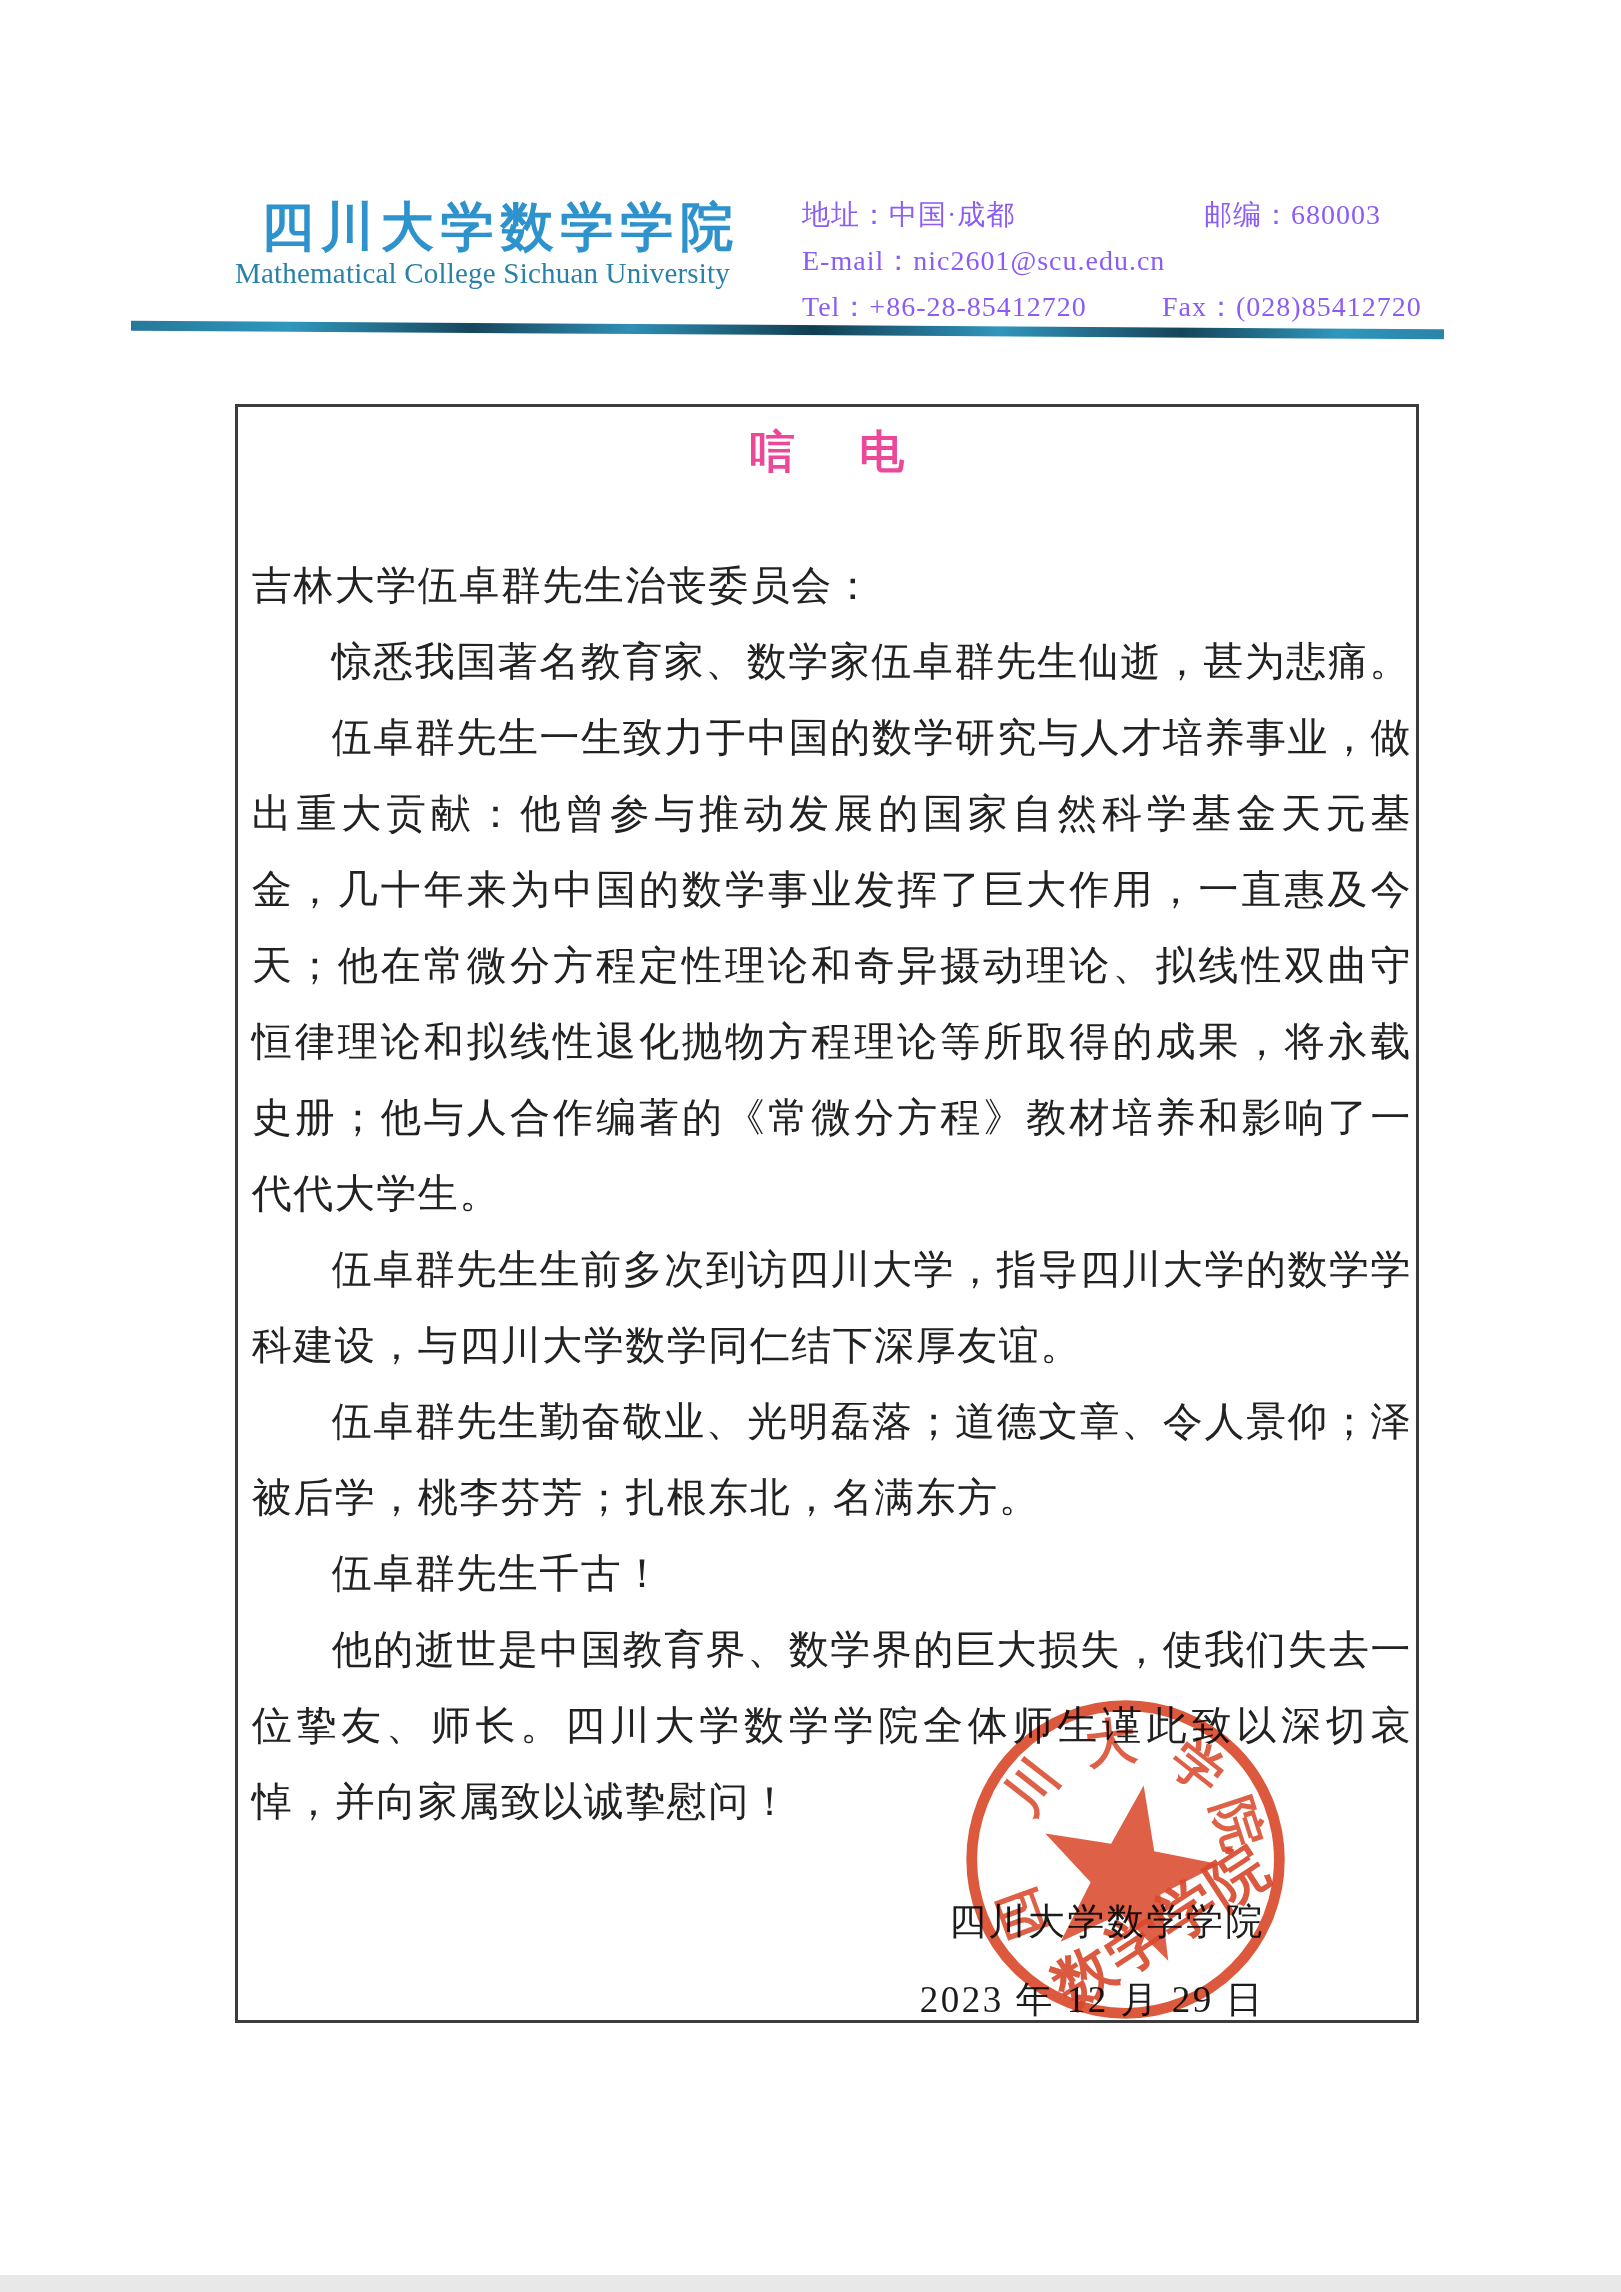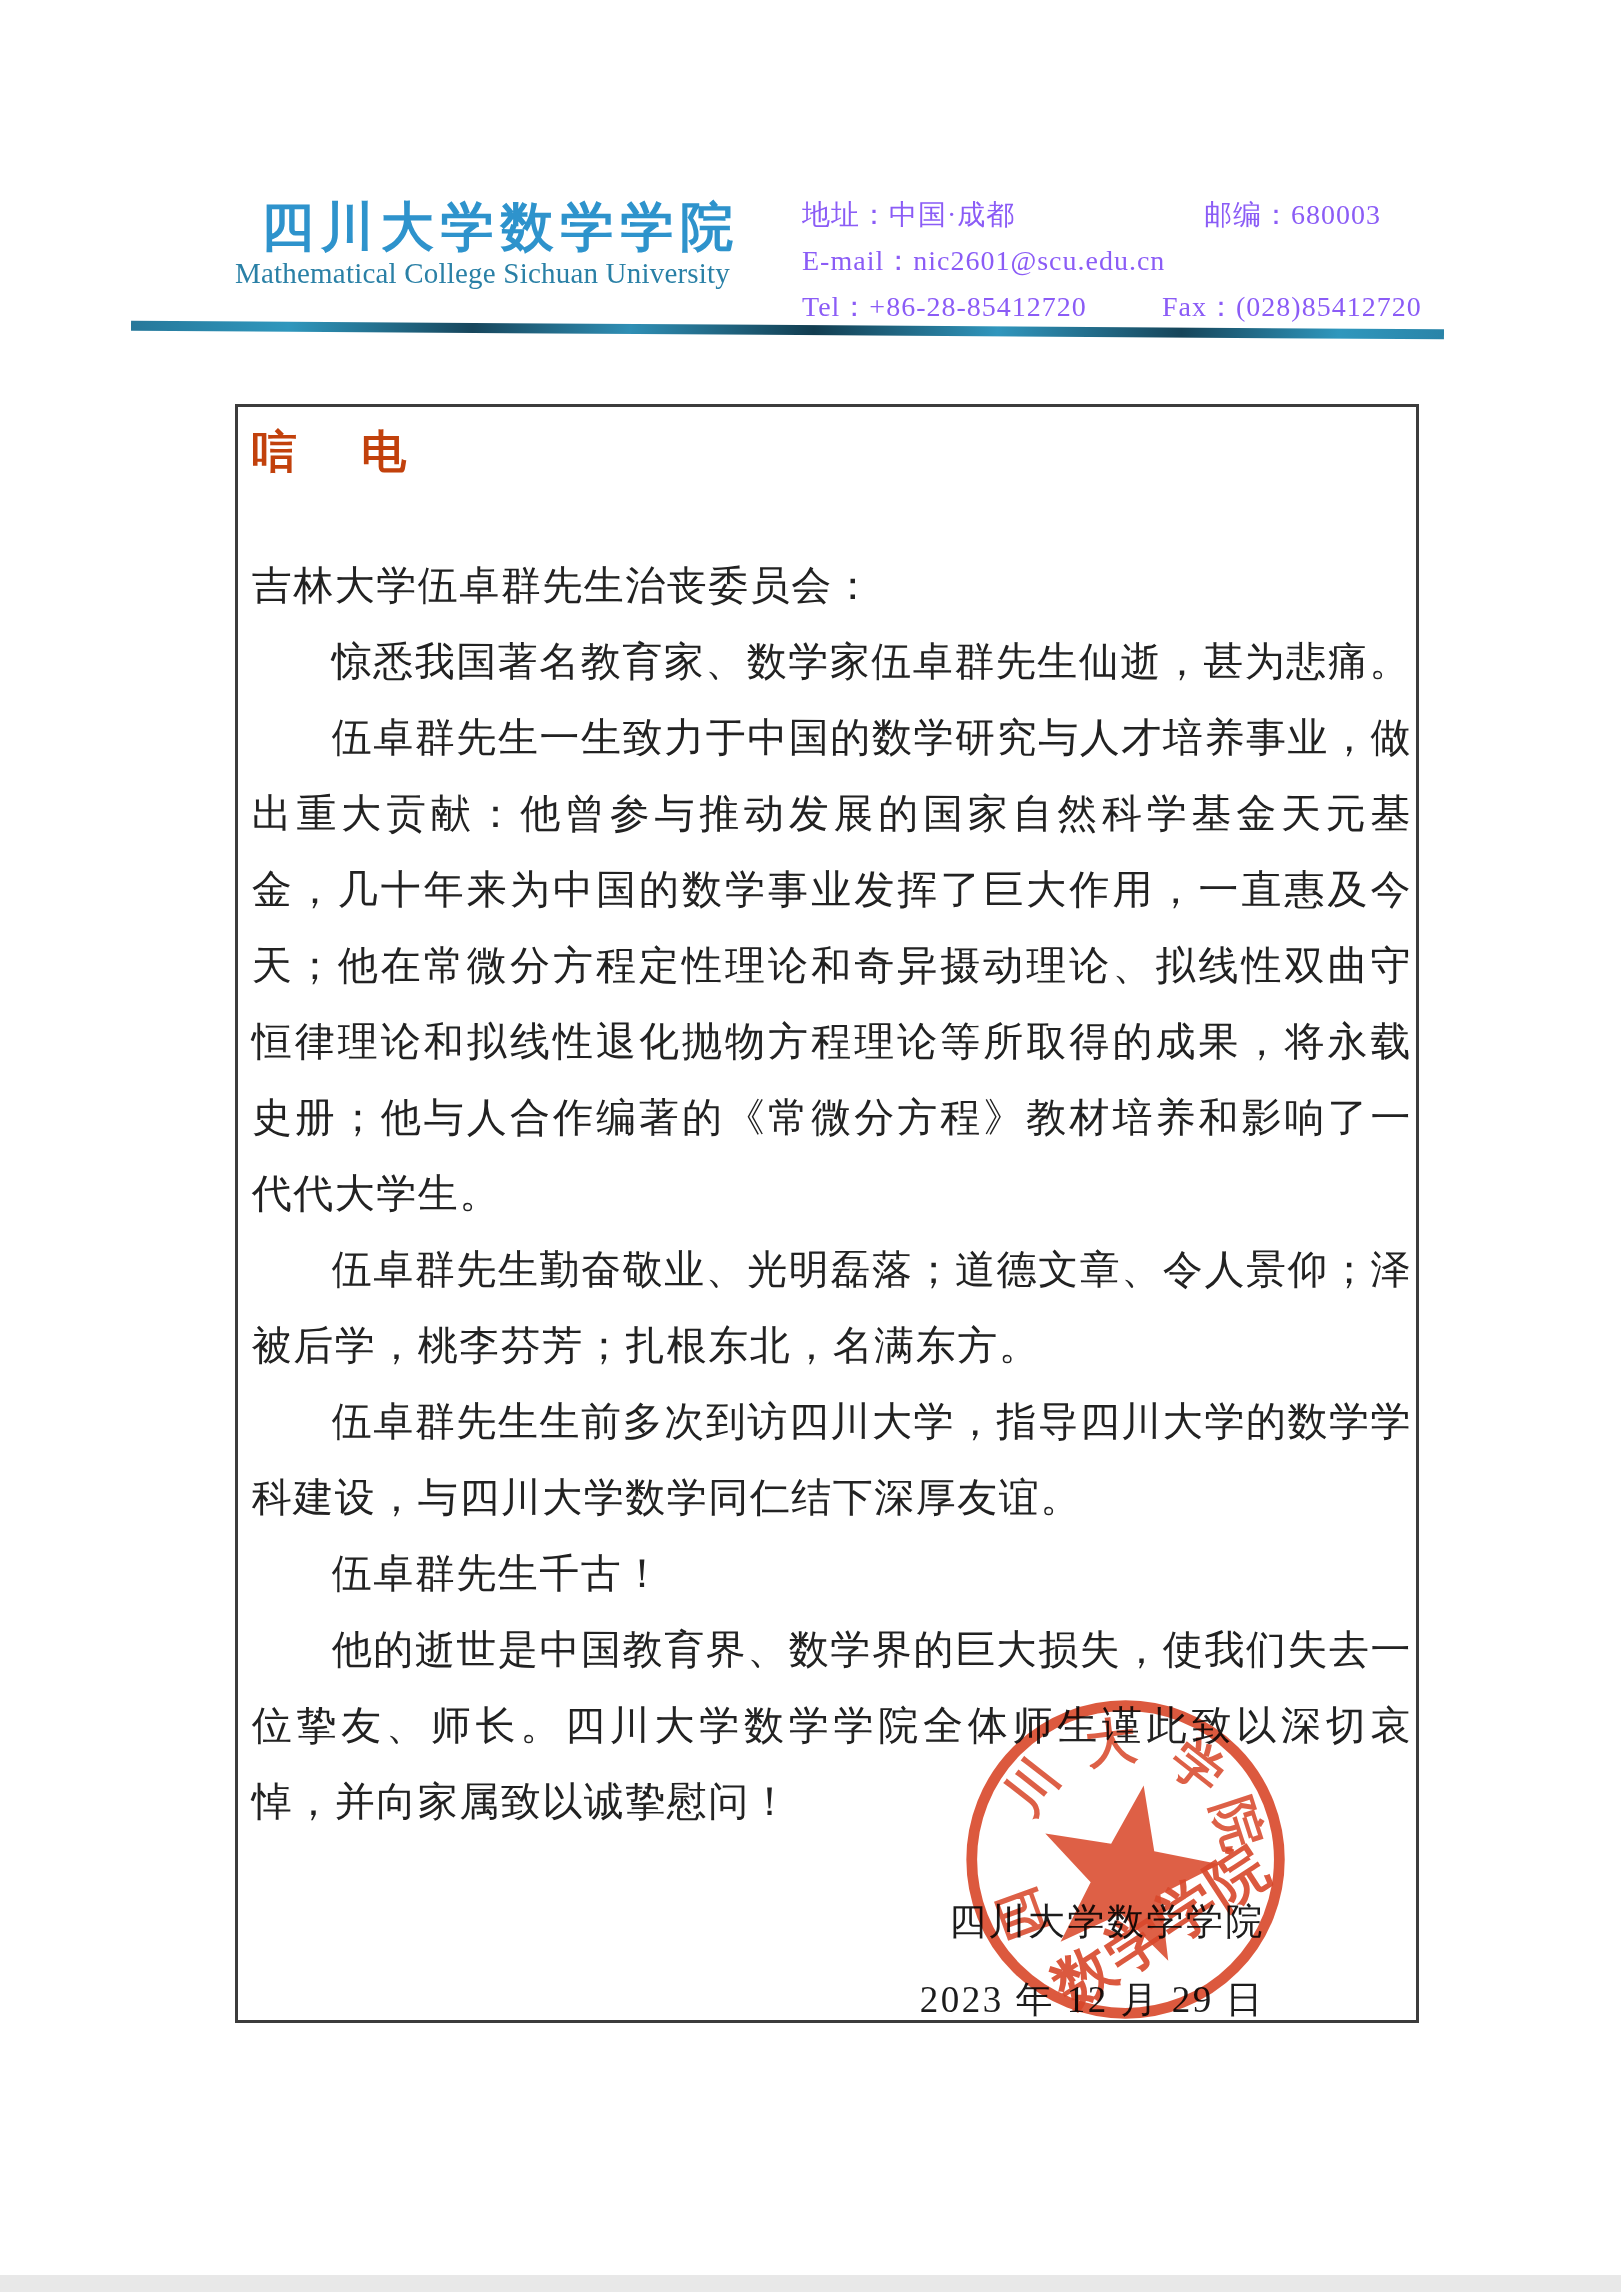--- a/index.html
+++ b/index.html
@@ -32,23 +32,23 @@
       #26789a 0%, #2f97bd 12%, #17465c 26%, #2f8fb5 38%,
       #123d50 52%, #3096bd 66%, #16455a 80%, #2f97bd 92%, #2a84a8 100%);
   }
   
   .doc-box{
     position:absolute; left:235px; top:404px; width:1184px; height:1619px;
     border:3.9px solid #3c3c3c; box-sizing:border-box;
     padding:9.8px 3.9px 0 13.7px;
   }
   .letter-title{
-    margin:0; text-align:left; line-height:69px;
+    margin:0; text-align:center; line-height:69px;
     font-family:"Liberation Sans", sans-serif;
-    font-weight:bold; font-size:45px; letter-spacing:9.8px; color:#c2410c;
+    font-weight:bold; font-size:45px; letter-spacing:9.8px; color:#ec4899;
   }
   .letter-body{margin-top:62px;}
   .letter-body p{
     margin:0; font-size:40px; letter-spacing:1.5px;
     line-height:76px; text-align:justify; color:#222222;
   }
   .letter-body p.indent{text-indent:2em;}
   
   .sign-block{
     margin-top:43px; text-align:right; padding-right:147px;
@@ -89,22 +89,22 @@
     <div class="hdr-line hdr-fax">Fax：(028)85412720</div>
     <div class="hdr-rule"></div>
   </div>
 
   <div class="doc-box">
     <h1 class="letter-title">唁　电</h1>
     <div class="letter-body">
       <p>吉林大学伍卓群先生治丧委员会：</p>
       <p class="indent">惊悉我国著名教育家、数学家伍卓群先生仙逝，甚为悲痛。</p>
       <p class="indent">伍卓群先生一生致力于中国的数学研究与人才培养事业，做出重大贡献：他曾参与推动发展的国家自然科学基金天元基金，几十年来为中国的数学事业发挥了巨大作用，一直惠及今天；他在常微分方程定性理论和奇异摄动理论、拟线性双曲守恒律理论和拟线性退化抛物方程理论等所取得的成果，将永载史册；他与人合作编著的《常微分方程》教材培养和影响了一代代大学生。</p>
+      <p class="indent">伍卓群先生生前多次到访四川大学，指导四川大学的数学学科建设，与四川大学数学同仁结下深厚友谊。</p>
       <p class="indent">伍卓群先生勤奋敬业、光明磊落；道德文章、令人景仰；泽被后学，桃李芬芳；扎根东北，名满东方。</p>
-      <p class="indent">伍卓群先生生前多次到访四川大学，指导四川大学的数学学科建设，与四川大学数学同仁结下深厚友谊。</p>
       <p class="indent">伍卓群先生千古！</p>
       <p class="indent">他的逝世是中国教育界、数学界的巨大损失，使我们失去一位挚友、师长。四川大学数学学院全体师生谨此致以深切哀悼，并向家属致以诚挚慰问！</p>
     </div>
     <div class="sign-block">
       <div>四川大学数学学院</div>
       <div>2023 年 12 月 29 日</div>
     </div>
   </div>
 
   <div class="stamp">

